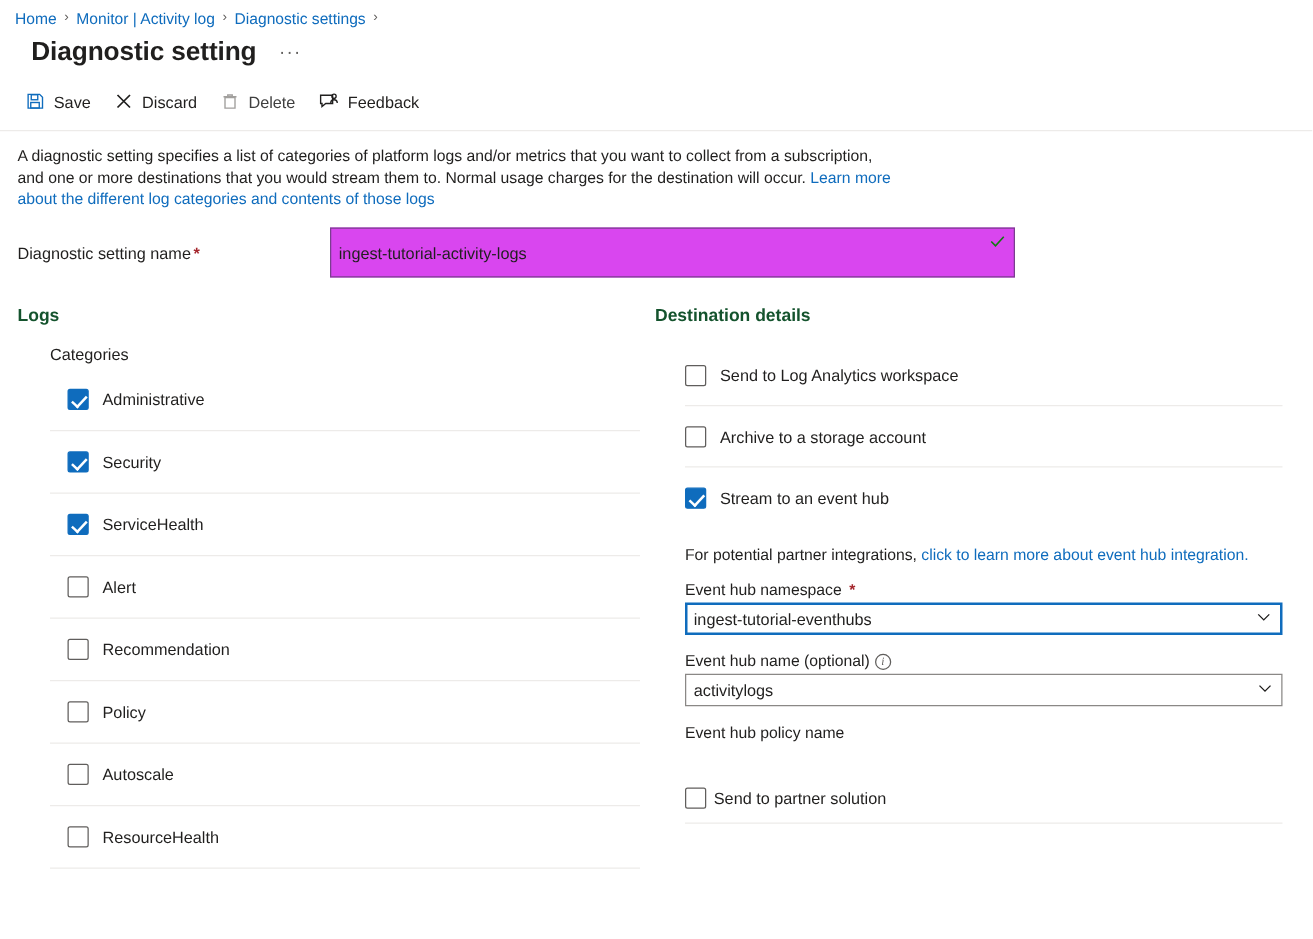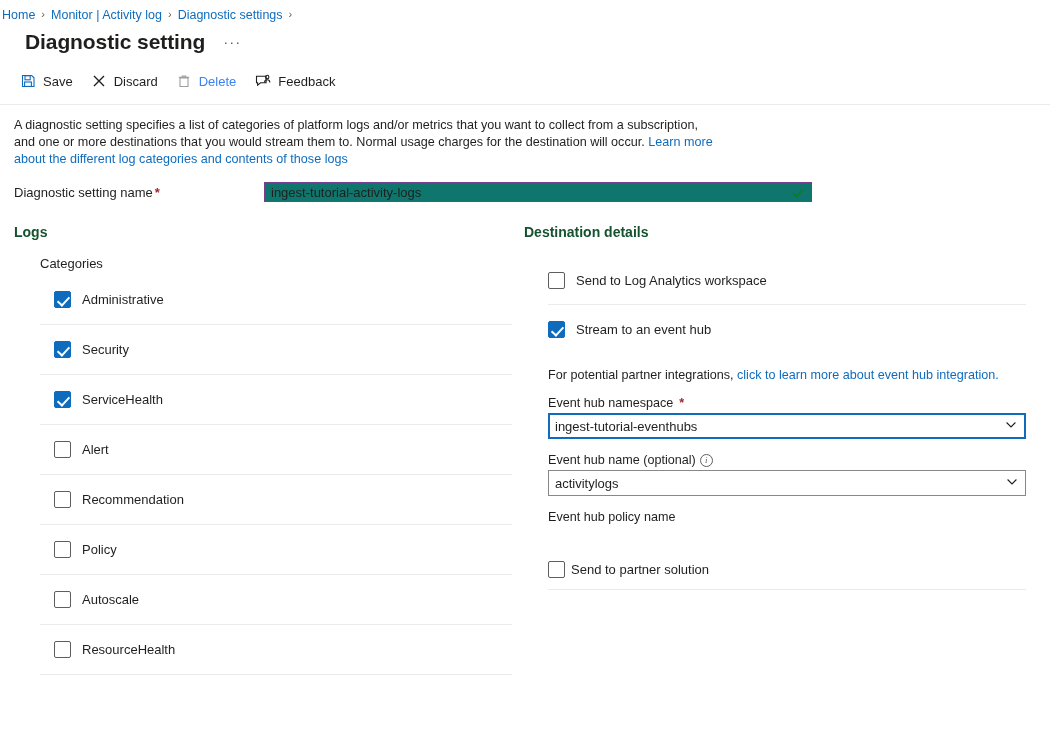--- a/index.html
+++ b/index.html
@@ -11,21 +11,21 @@
     font-size: 13px;
     color: #201f1e;
     overflow: hidden;
   }
   .page { position: relative; width: 1050px; height: 751px; }
 
   
   .breadcrumb {
     display: flex; 
     gap: 6px;
-    padding: 8px 14px 2px 2px;
+    padding: 8px 14px 2px 12px;
     font-size: 12.5px;
   }
   .breadcrumb a {
     color: #0f6cbd;
     text-decoration: none;
     cursor: pointer;
   }
   .bc-sep { color: #605e5c; font-size: 11px; }
 
   
@@ -60,21 +60,21 @@
   .cmd {
     display: flex; align-items: center;
     gap: 7px;
     padding: 5px 10px 5px 6px;
     font-size: 13px;
     color: #201f1e;
     cursor: pointer;
     border-radius: 2px;
     white-space: nowrap;
   }
-  .cmd.disabled { color: #3b82f6; cursor: default; }
+  .cmd.disabled { color: #404040; cursor: default; }
   .cmd svg { display: block; }
 
   .rule {
     height: 1px;
     background: #edebe9;
     margin: 0;
   }
 
   
   .desc {
@@ -95,29 +95,29 @@
     font-size: 13px;
     width: 250px;
   }
   .req { color: #a4262c; font-weight: 600; margin-left: 2px; }
   .name-input-wrap {
     position: relative;
     width: 548px;
   }
   .name-input {
     width: 100%;
-    height: 20px;
+    height: 40px;
     border: 1px solid #8a8886;
     border-color: #7a3e8f;
     padding: 2px 28px 2px 6px;
     font-family: "Liberation Sans", sans-serif;
     font-size: 13px;
     color: #201f1e;
     outline: none;
-    background: #0f766e;
+    background: #d946ef;
   }
   .check-ok {
     position: absolute;
     right: 7px; top: 4px;
     color: #107c10;
     font-size: 14px;
     line-height: 14px;
     pointer-events: none;
   }
 
@@ -365,20 +365,24 @@
     </div>
 
     <div class="col-right">
       <div class="sec-title">Destination details</div>
 
       <div class="destlist">
         <div class="destrow">
           <span class="cb"></span>
           <span class="destlabel">Send to Log Analytics workspace</span>
         </div>
+        <div class="destrow">
+          <span class="cb"></span>
+          <span class="destlabel">Archive to a storage account</span>
+        </div>
         <div class="destrow noborder">
           <span class="cb checked"></span>
           <span class="destlabel">Stream to an event hub</span>
         </div>
       </div>
 
       <div class="partner-note">
         <span>For potential partner integrations, </span><a>click to learn more about event hub integration.</a>
       </div>
 

